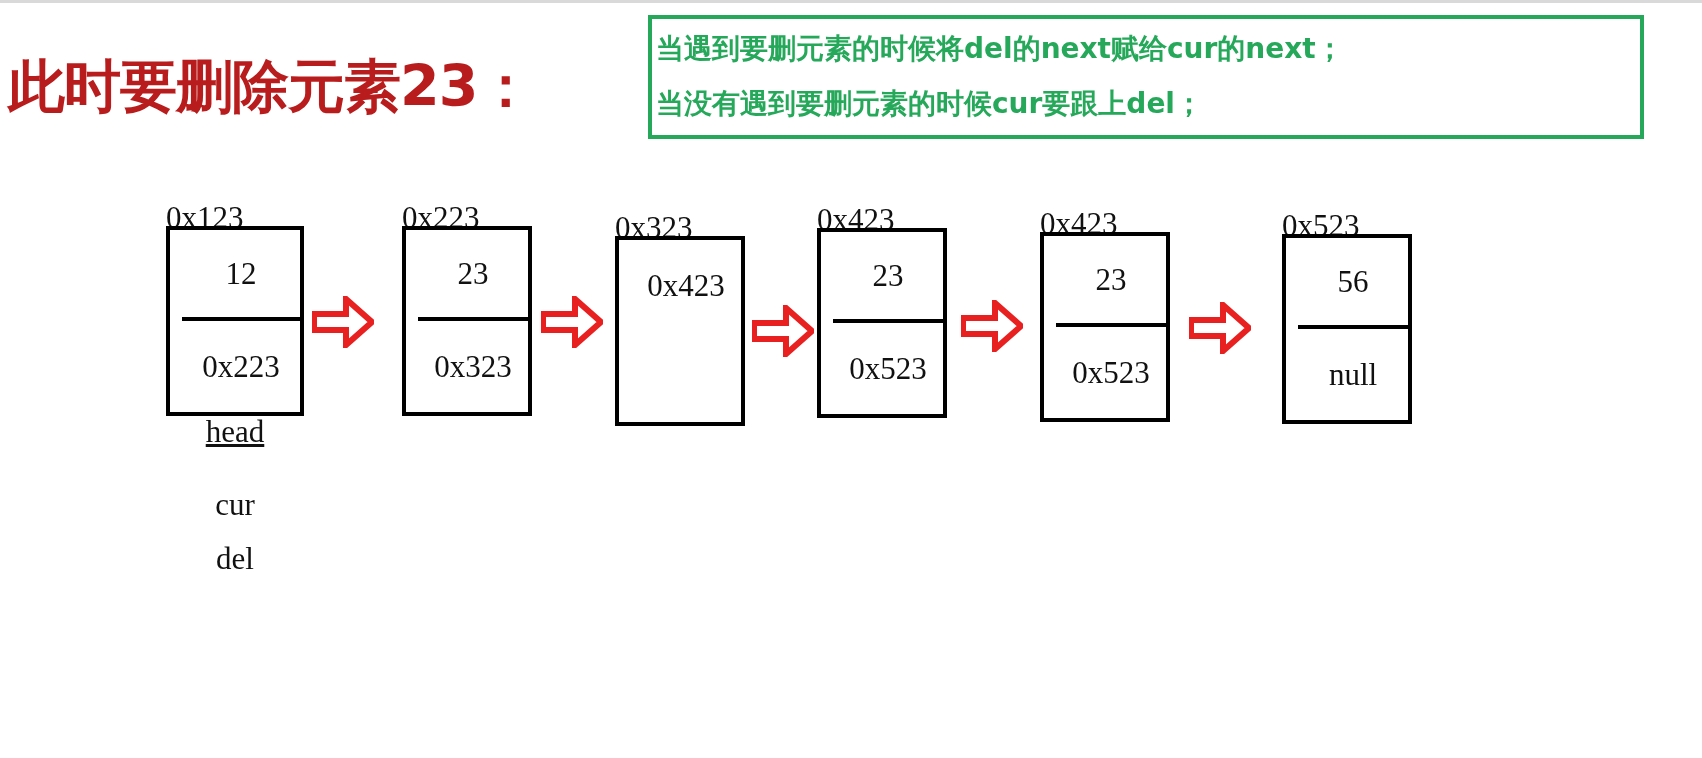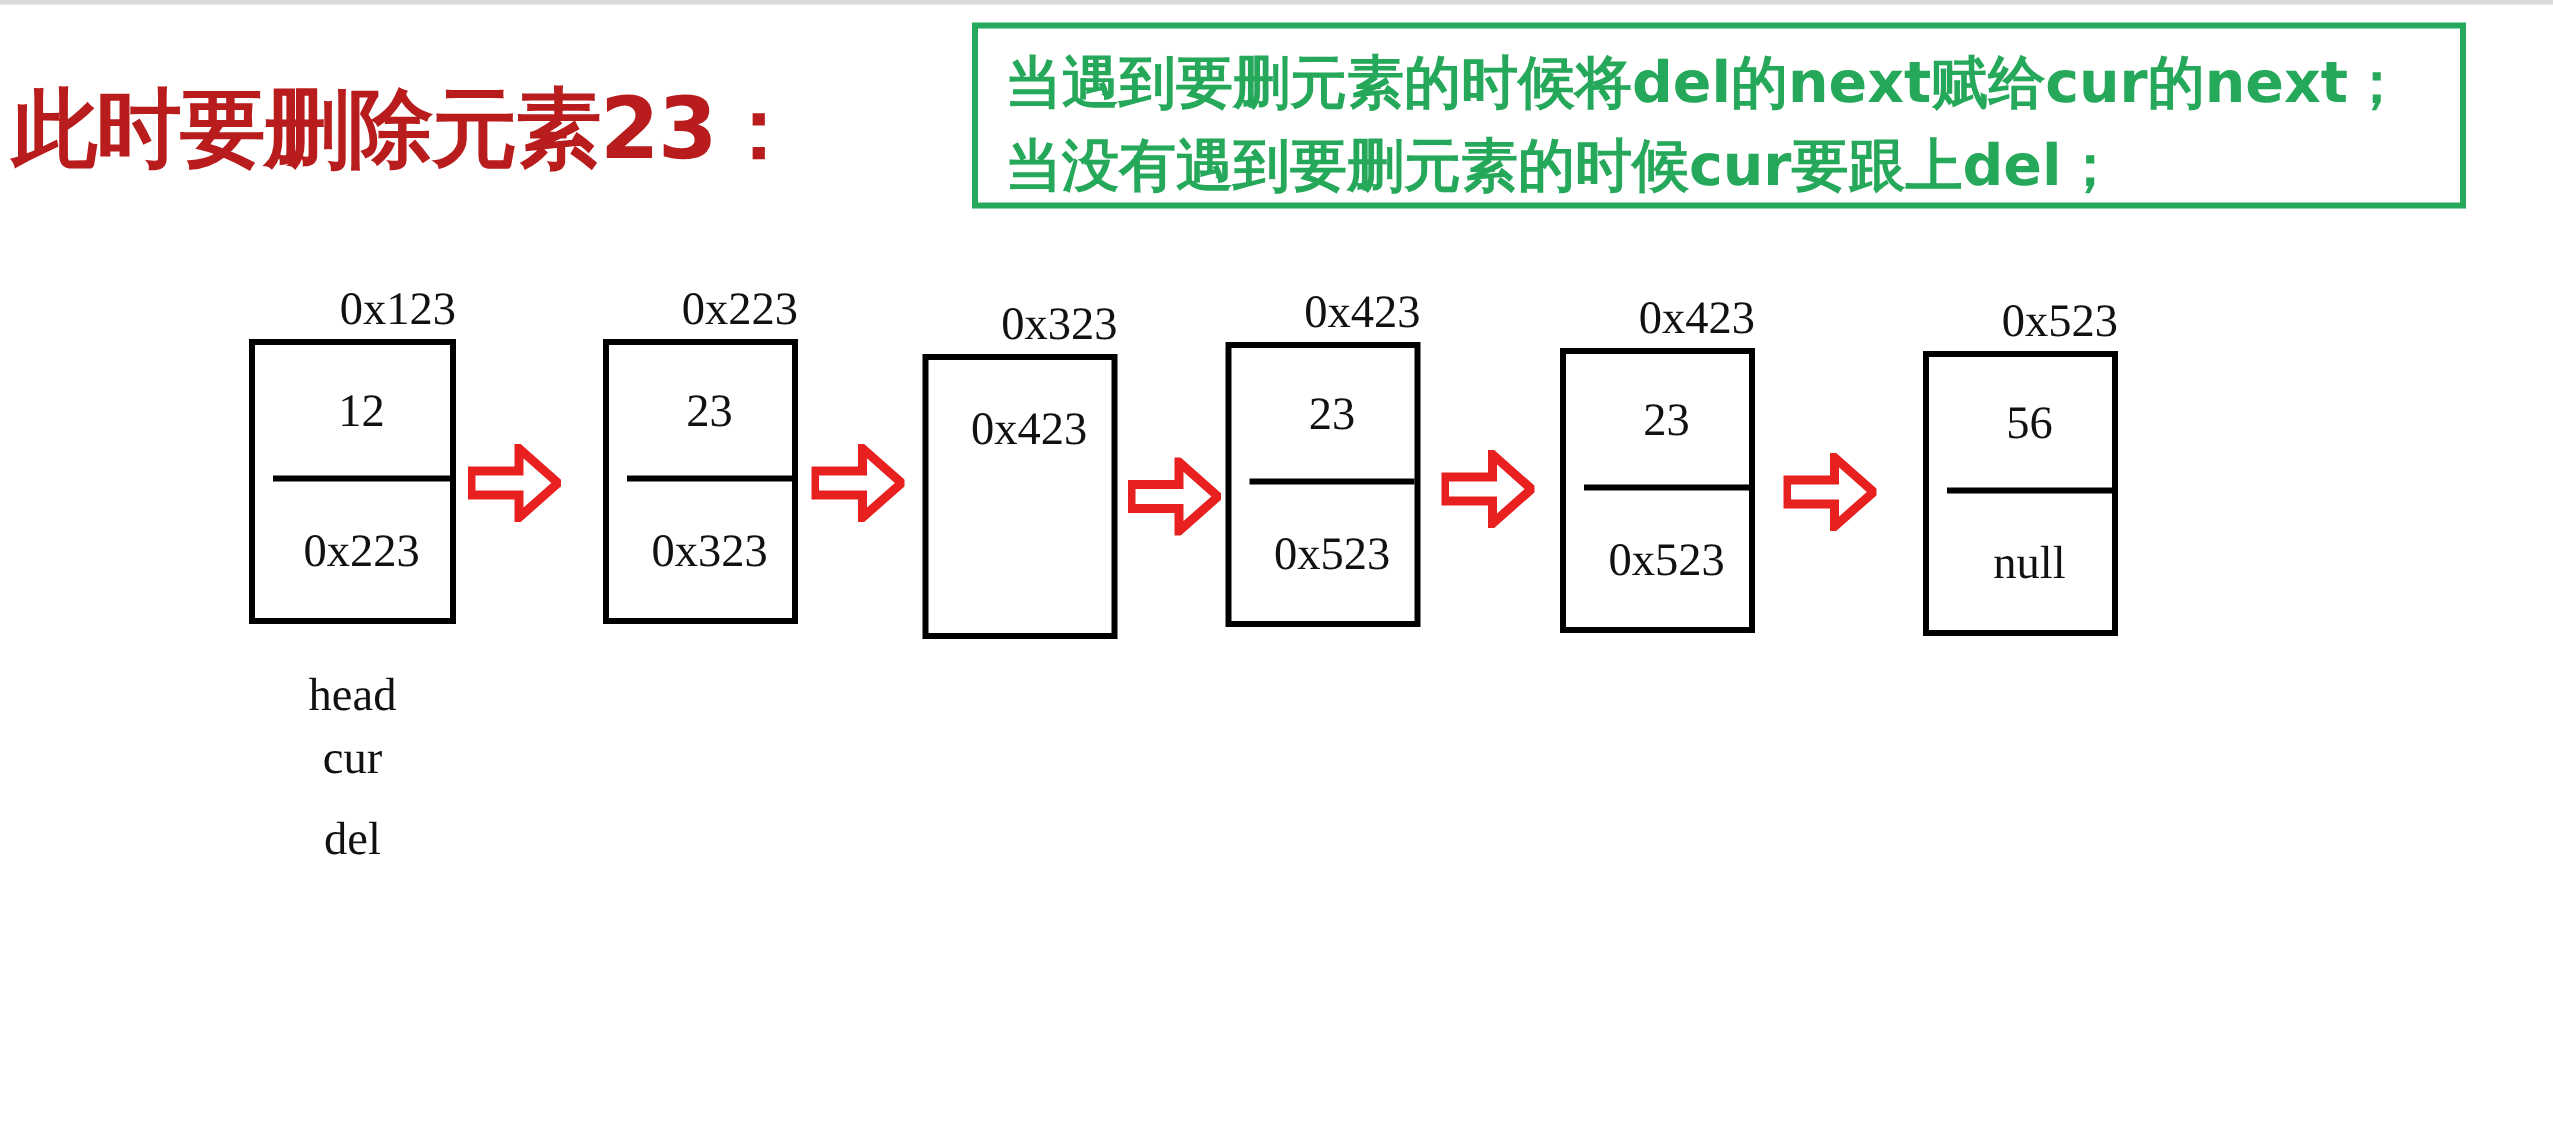--- a/index.html
+++ b/index.html
@@ -48,39 +48,39 @@
     top: 15px;
     width: 996px;
     height: 124px;
     border: 4px solid #25a85a;
     box-sizing: border-box;
     background: #ffffff;
   }
   .note-line {
     font-family: "DejaVu Sans", sans-serif;
     font-weight: bold;
-    font-size: 38px;
+    font-size: 28px;
     color: #25a85a;
     white-space: nowrap;
     position: absolute;
-    left: 18px;
+    left: 4px;
   }
   .note-line-1 { top: 11px; }
   .note-line-2 { top: 66px; }
 
   
   .node {
     position: absolute;
   }
   .node-addr {
     position: absolute;
     left: 0;
-    top: 0;
+    top: 12px;
     width: 100%;
-    text-align: right;
+    text-align: left;
     font-family: "Liberation Serif", serif;
     font-size: 31px;
     color: #111111;
     white-space: nowrap;
   }
   .node-box {
     position: absolute;
     left: 0;
     top: 38px;
     width: 100%;
@@ -202,17 +202,17 @@
     <svg viewBox="0 0 62 52">
         <polygon points="2,18 34,18 34,3 60,26 34,49 34,34 2,34" fill="none" stroke="#e8201f" stroke-width="6" stroke-linejoin="miter"></polygon>
       </svg>
   </div>
   <div class="arrow" style="left:1189px; top:302px;">
     <svg viewBox="0 0 62 52">
         <polygon points="2,18 34,18 34,3 60,26 34,49 34,34 2,34" fill="none" stroke="#e8201f" stroke-width="6" stroke-linejoin="miter"></polygon>
       </svg>
   </div>
 
-  <div class="ptr-label" style="left:165px; top:445px;">head</div>
+  <div class="ptr-label" style="left:165px; top:414px;text-decoration:underline;">head</div>
   <div class="ptr-label" style="left:165px; top:487px;">cur</div>
   <div class="ptr-label" style="left:165px; top:541px;">del</div>
 
 </div>
 
 </body></html>

